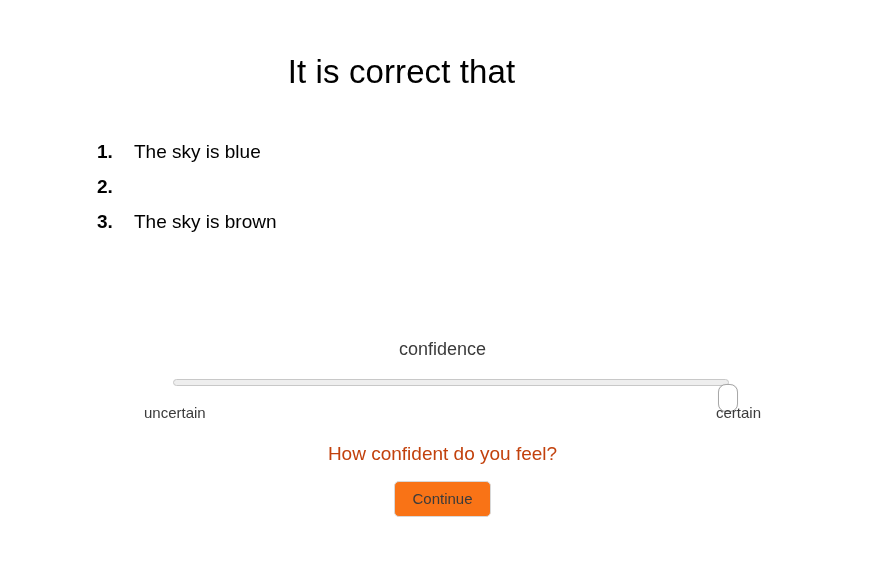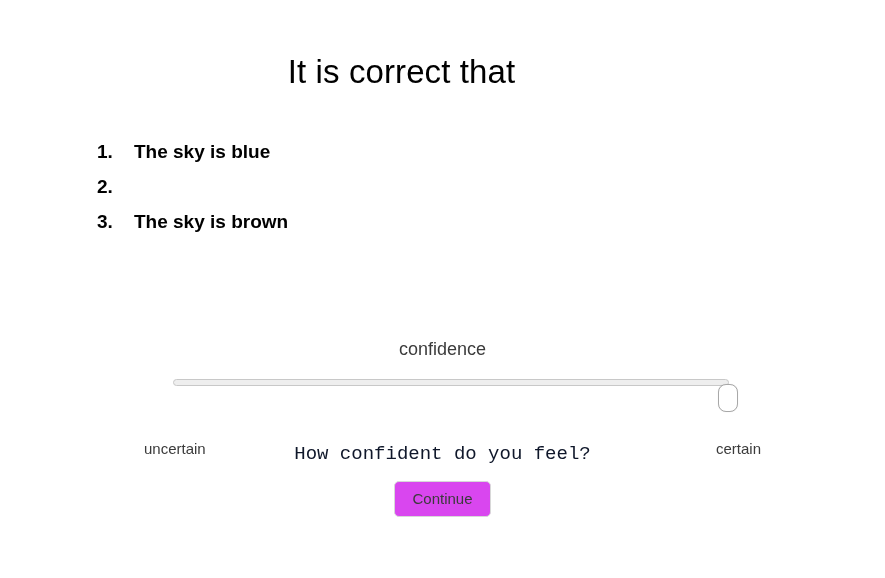--- a/index.html
+++ b/index.html
@@ -47,21 +47,21 @@
     line-height: 35px;
     white-space: nowrap;
   }
   .statement-index {
     width: 37px;
     flex: 0 0 37px;
     text-align: left;
     font-weight: 600;
   }
   .statement-text {
-    font-weight: 700;
+    font-weight: 400;
   }
 
   
   .slider-block {
     position: absolute;
     top: 338px;
     left: 0;
     width: 737px;
   }
   .slider-caption {
@@ -103,50 +103,48 @@
   .slider-ends {
     position: relative;
     height: 22px;
     margin-top: 3px;
   }
   .slider-end-label {
     position: absolute;
     font-size: 15px;
     color: #3b3b3b;
     line-height: 20px;
-    margin-top: 36px;
   }
   .slider-end-left  { left: 144px; }
   .slider-end-right { left: 716px; }
 
   
   .prompt-text {
     position: absolute;
     top: 442px;
     left: 0;
     width: 885px;
     text-align: center;
     font-size: 19px;
-    color: #0f172a;
+    color: #c2410c;
     line-height: 24px;
-    font-family: Liberation Mono, monospace;
   }
   .continue-wrap {
     position: absolute;
     top: 481px;
     left: 0;
     width: 885px;
     text-align: center;
   }
   .continue-button {
     display: inline-block;
     width: 97px;
     height: 36px;
     line-height: 34px;
-    background: #d946ef;
+    background: #f97316;
     border: 1px solid #d8d8d8;
     border-radius: 5px;
     font-family: "Liberation Sans", sans-serif;
     font-size: 15px;
     color: #3b3b3b;
     cursor: pointer;
     padding: 0;
     box-sizing: border-box;
   }
 </style>

